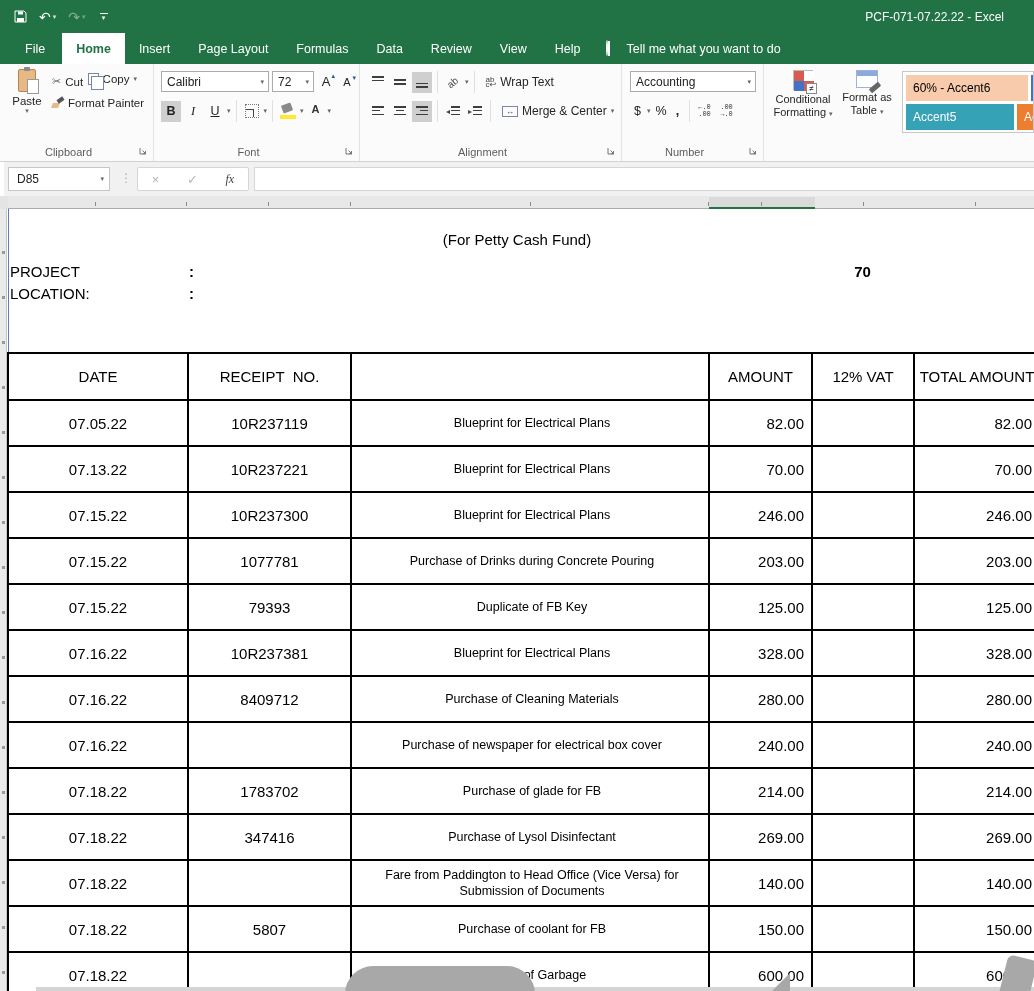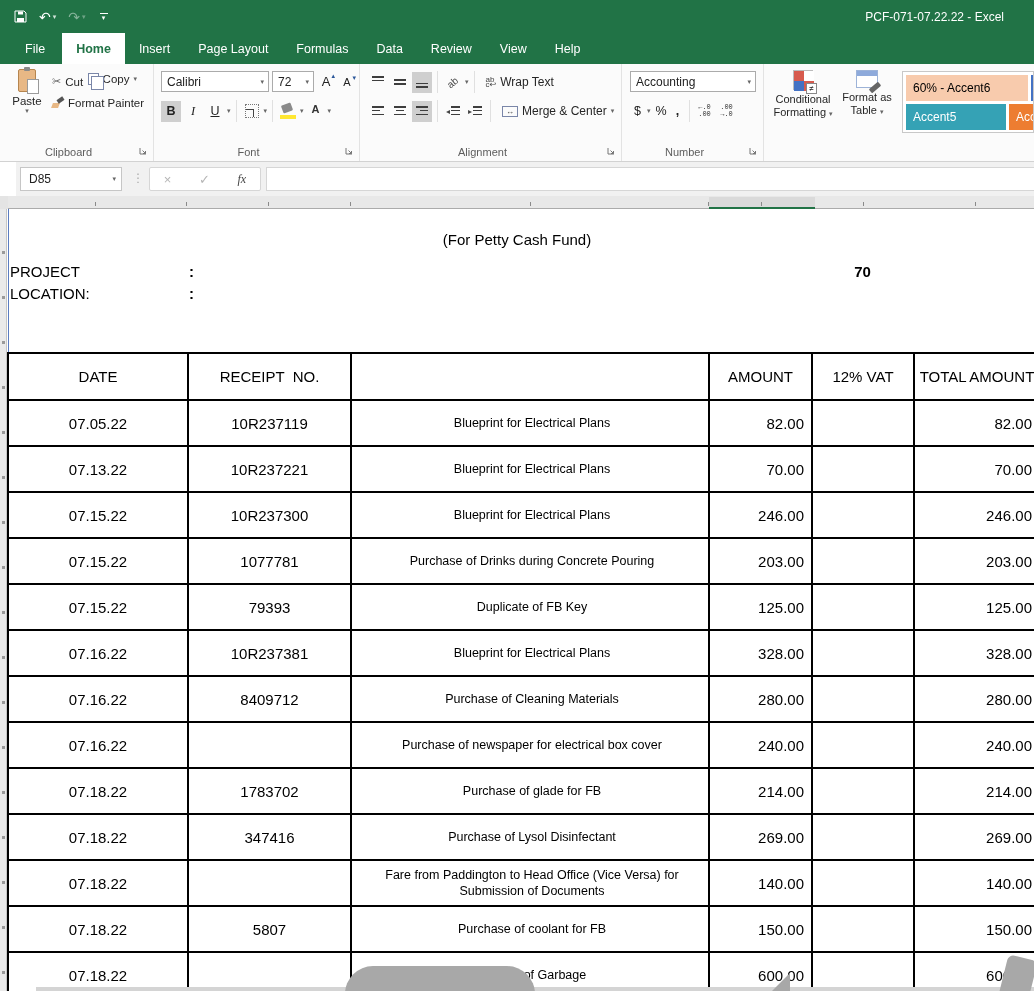--- a/index.html
+++ b/index.html
@@ -87,25 +87,25 @@
   .cf-icon i:nth-child(1){ background:#D75B4E; } .cf-icon i:nth-child(2){ background:#fff; }
   .cf-icon i:nth-child(3){ background:#4472C4; } .cf-icon i:nth-child(4){ background:#D75B4E; }
   .cf-icon .neq { position:absolute; right:-5px; bottom:-5px; width:11px; height:11px; background:#fff; border:1px solid #888; font-size:8px; font-style:normal; line-height:9px; text-align:center; color:#222; }
   .fat-icon { width:22px; height:18px; border:1px solid #9db3d8; background:linear-gradient(#8EAADB 0 5px, #fff 5px); position:relative; margin-bottom:3px; }
   .fat-icon .brush { position:absolute; right:-4px; bottom:-3px; width:12px; height:5px; background:#666; transform:rotate(-40deg); border-radius:1px; }
   #gallery { position:absolute; right:0; top:7px; width:132px; height:62px; border:1px solid #C8C8C8; background:#fff; padding:3px 0 3px 3px; overflow:hidden; }
   .sw-row { display:flex; gap:3px; margin-bottom:3px; }
   .sw { height:26px; display:flex; align-items:center; padding-left:7px; font-size:12px; flex:none; overflow:hidden; white-space:nowrap; }
   .sw-a660 { width:122px; background:#F8CBAD; color:#000; }
   .sw-a1 { width:40px; background:#4472C4; color:#fff; }
-  .sw-a5 { width:100px; background:#35A2B5; color:#fff; }
+  .sw-a5 { width:108px; background:#35A2B5; color:#fff; }
   .sw-a2 { width:40px; background:#ED7D31; color:#fff; }
 
   
-  #fbar { position:absolute; top:162px; left:16px; right:0; height:34px; background:#F1F1F1; }
+  #fbar { position:absolute; top:162px; left:4px; right:0; height:34px; background:#F1F1F1; }
   #namebox { position:absolute; left:4px; top:5px; width:102px; height:24px; background:#fff; border:1px solid #C6C6C6; font-size:12px; color:#222; display:flex; align-items:center; padding-left:8px; }
   #namebox .dd { position:absolute; right:5px; }
   .fdots { position:absolute; left:116px; top:9px; color:#ababab; font-size:12px; }
   #fbtns { position:absolute; left:133px; top:5px; width:112px; height:24px; background:#fff; border:1px solid #D6D6D6; border-radius:2px; display:flex; align-items:center; justify-content:space-around; }
   #fbtns .x, #fbtns .chk { color:#b5b5b5; font-size:13px; }
   #fbtns .fx { color:#444; font-size:12px; font-style:italic; font-family:"Liberation Serif",serif; }
   #finput { position:absolute; left:250px; top:5px; right:0; height:24px; background:#fff; border:1px solid #D6D6D6; border-right:none; font-size:12px; padding-left:6px; outline:none; }
 
   
   #colstrip { position:absolute; top:196px; left:0; right:0; height:13px; background:#E8E8E8; border-bottom:1px solid #ABABAB; }
@@ -175,20 +175,24 @@
 <div id="tabrow">
   <span class="tab file">File</span>
   <span class="tab active">Home</span>
   <span class="tab">Insert</span>
   <span class="tab">Page Layout</span>
   <span class="tab">Formulas</span>
   <span class="tab">Data</span>
   <span class="tab">Review</span>
   <span class="tab">View</span>
   <span class="tab">Help</span>
+  <span class="tellme">
+    <span class="bulb"><span class="glass"></span><span class="base"></span></span>
+    <span>Tell me what you want to do</span>
+  </span>
 </div>
 
 <div id="ribbon">
 
   <div class="group" style="width:154px;">
     <div class="paste-big">
       <span class="clip-icon">
           <span class="clip"></span>
           <span class="page"></span>
         </span>

